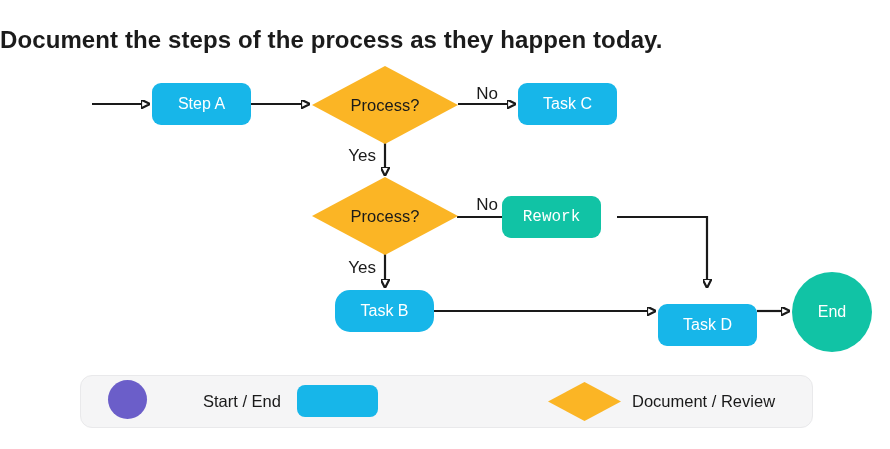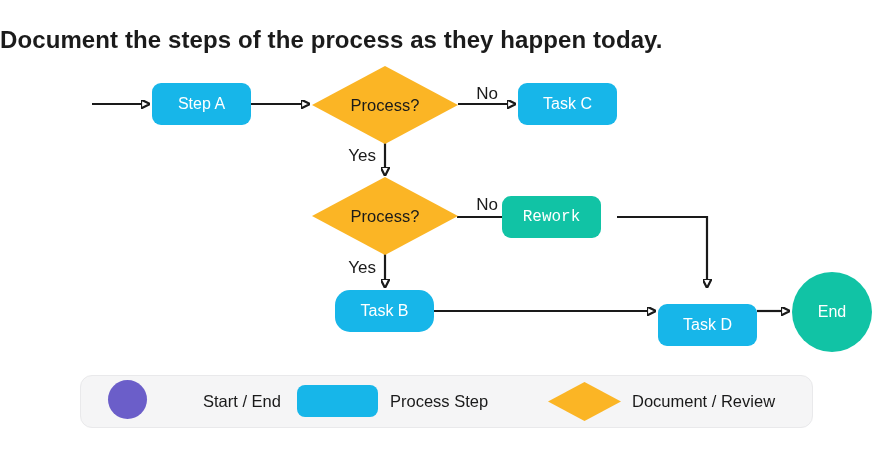--- a/index.html
+++ b/index.html
@@ -114,18 +114,17 @@
 
   <div class="edge-label el-dec-no">No</div>
   <div class="edge-label el-dec-yes">Yes</div>
   <div class="edge-label el-app-no">No</div>
   <div class="edge-label el-app-yes">Yes</div>
 
   <div class="legend">
     <div class="sw sw-circle"></div>
     <div class="lab lab-1">Start / End</div>
     <div class="sw sw-rect"></div>
-    <div class="lab lab-2">Process Step</div>
     <div class="sw sw-diamond"></div>
     <div class="lab lab-3">Document / Review</div>
   </div>
 
 </div>
 
 </body></html>

